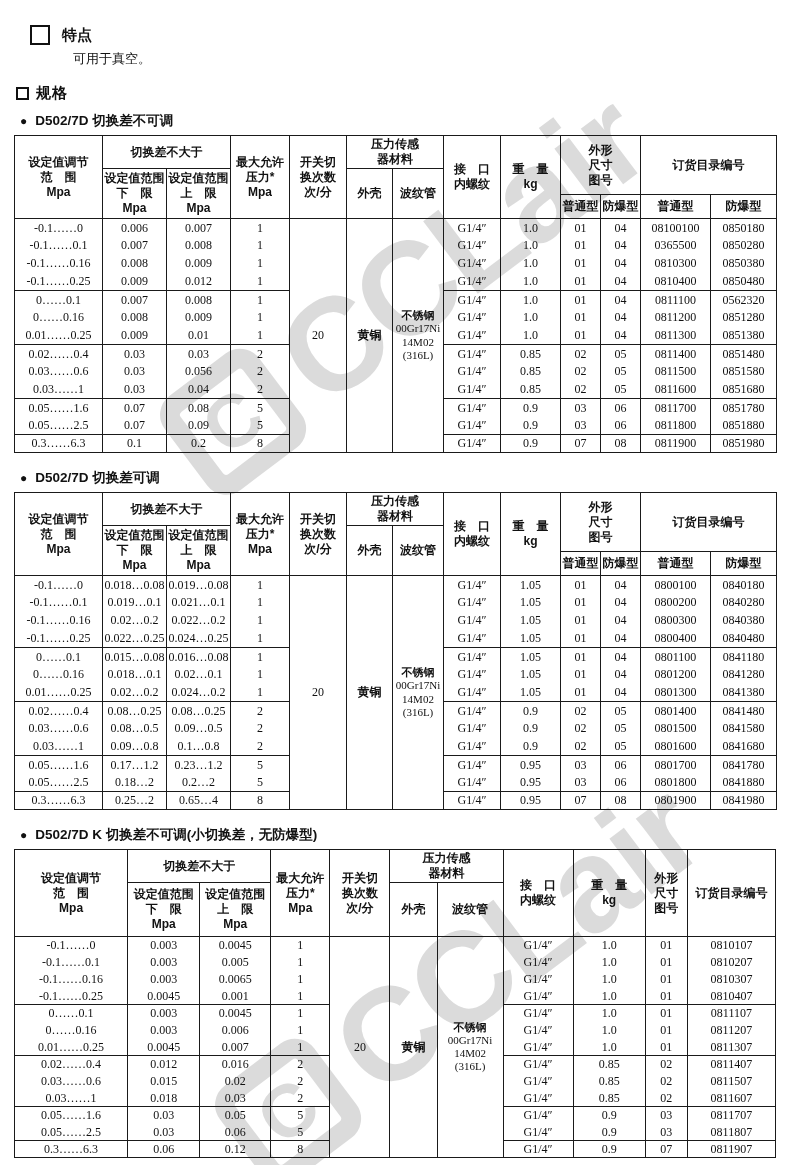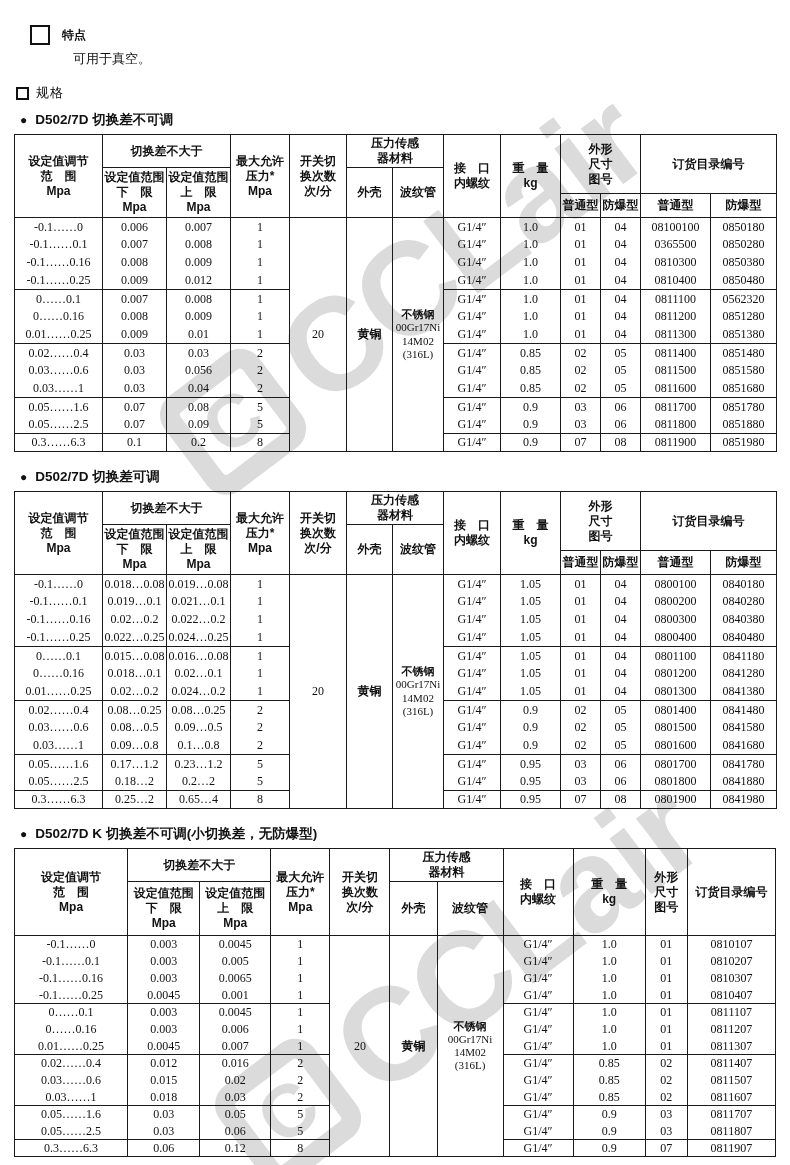--- a/index.html
+++ b/index.html
@@ -31,25 +31,25 @@
     border-radius: 24px;
     display:flex; align-items:center; justify-content:center;
     font-size: 74px; letter-spacing: 0;
   }
   .wm1 { left: 130px; top: 215px; }
   .wm2 { left: 185px; top: 905px; }
 
   
   .feat-row { display:flex; align-items:center; gap: 12px; padding-top: 25px; margin-left: 16px; }
   .feat-box { width: 20px; height: 20px; border: 2.5px solid #111; background: transparent; }
-  .feat-title { font-size: 12px; font-weight: bold; }
+  .feat-title { font-size: 15px; font-weight: bold; }
   .feat-note { font-size: 13px; margin: 5px 0 0 59px; }
   .spec-row { display:flex; align-items:center; gap: 7px; margin: 16px 0 0 2px; }
   .spec-box { width: 13px; height: 13px; border: 2px solid #111; }
-  .spec-title { font-size: 13px; font-weight: normal; letter-spacing: 1px; }
+  .spec-title { font-size: 15px; font-weight: bold; letter-spacing: 1px; }
 
   .tbl-title { display:flex; align-items:center; gap: 8px; margin: 16px 0 5px 6px; }
   .tbl-title .bullet { font-size: 12px; line-height: 1; }
   .tbl-title .ttl { font-size: 13.5px; font-weight: bold; }
   .tbl-title.first { margin-top: 9px; }
 
   
   table.spec {
     border-collapse: collapse;
     table-layout: fixed;

